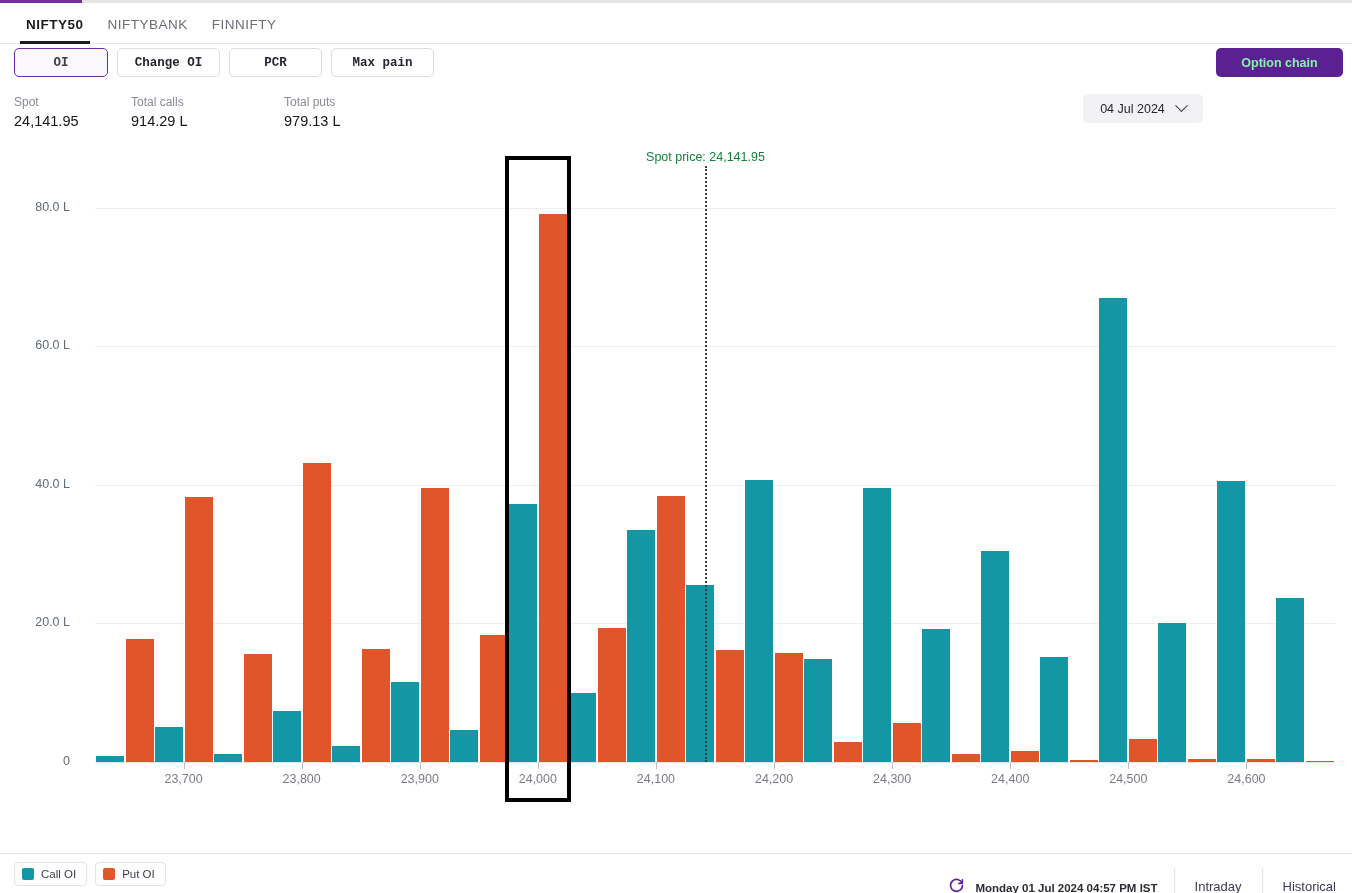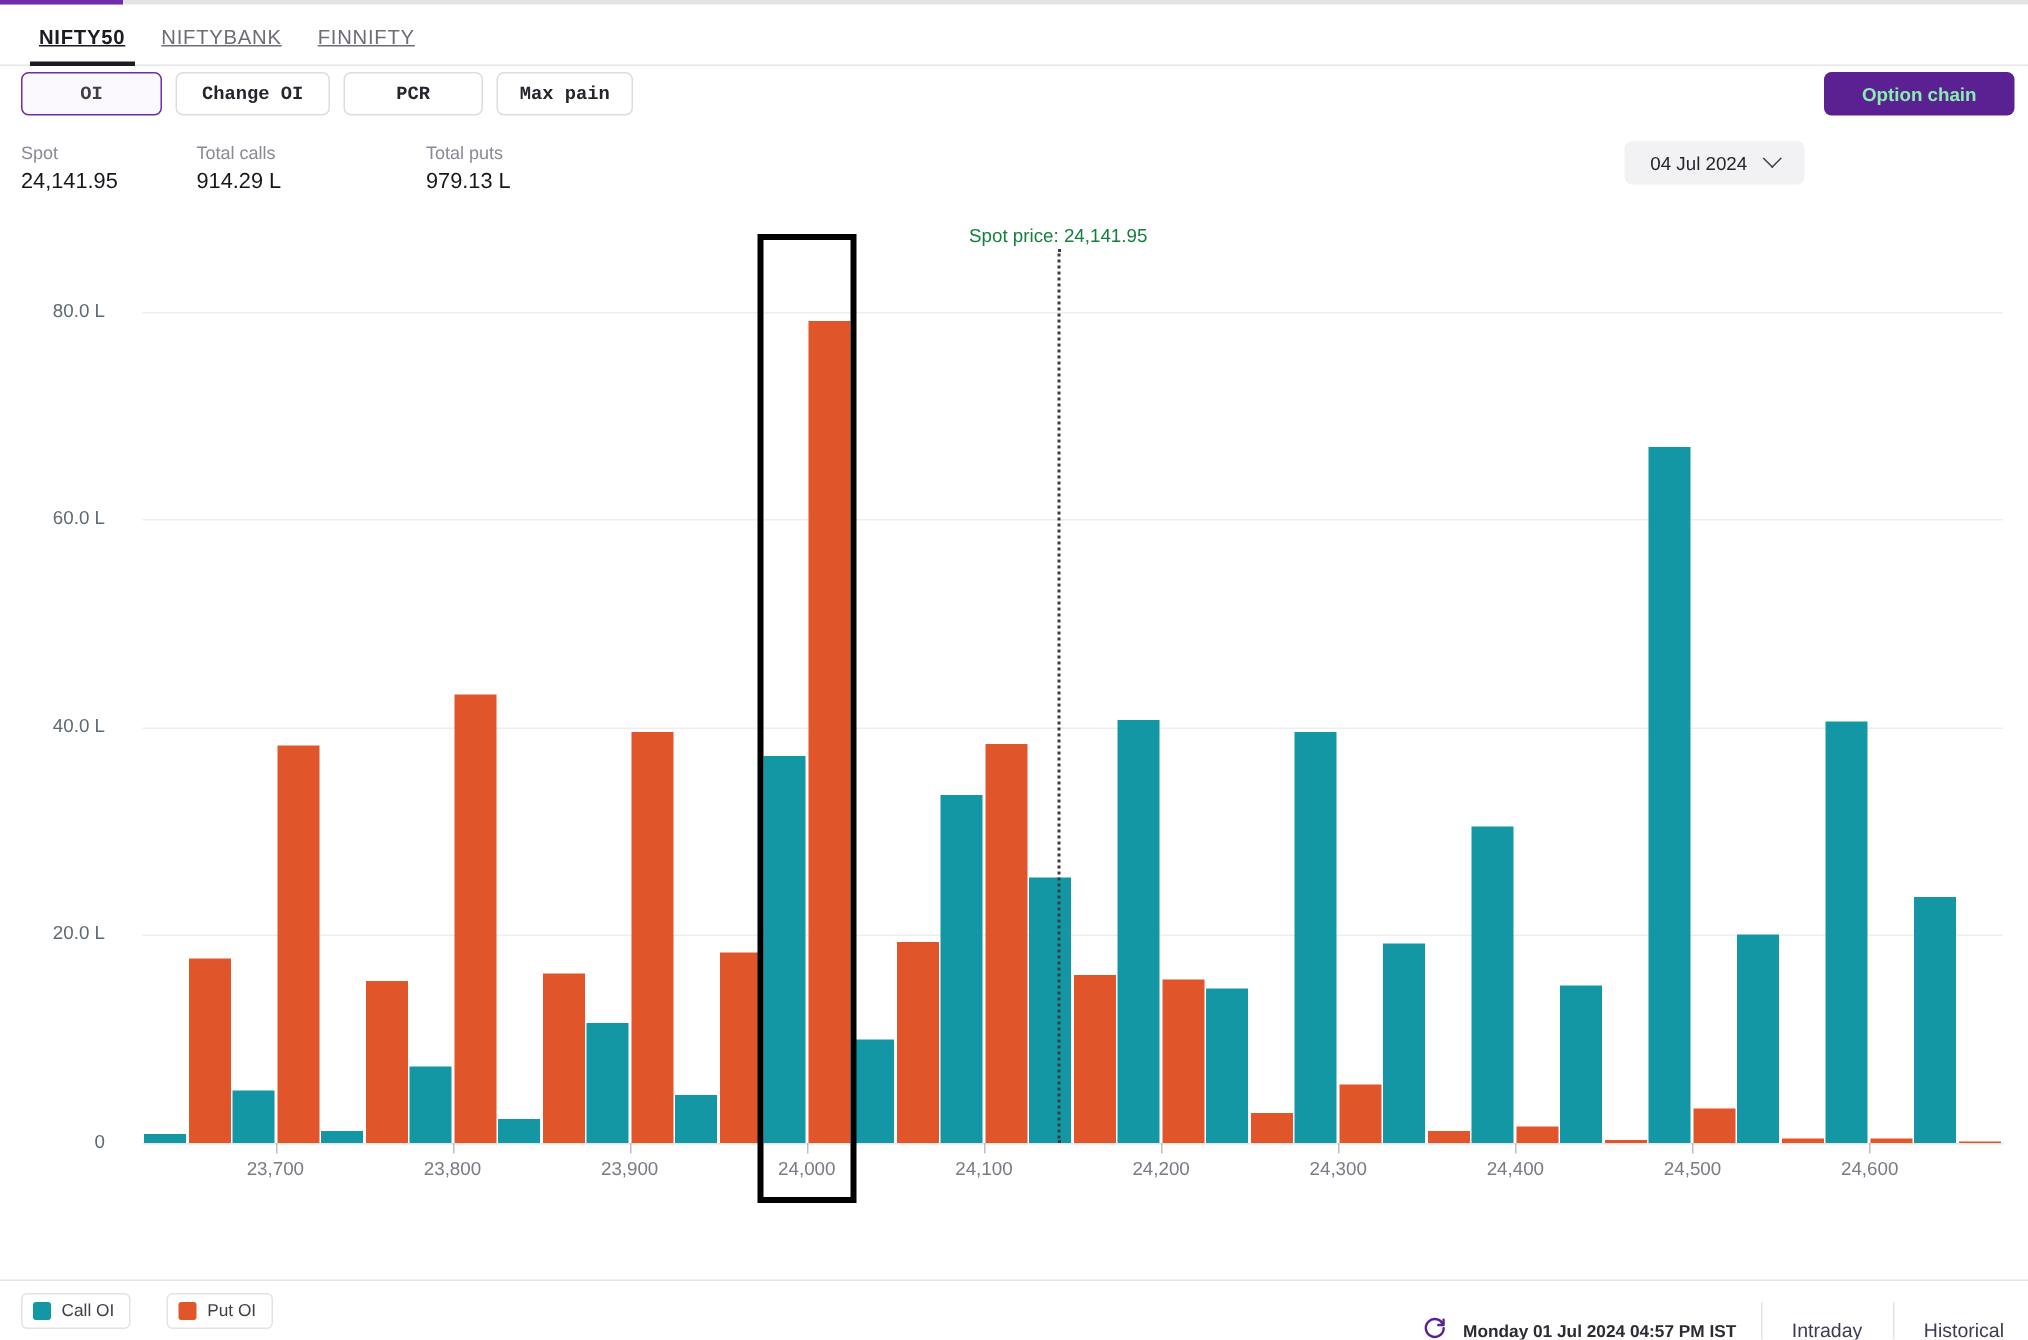--- a/index.html
+++ b/index.html
@@ -25,21 +25,21 @@
 
   
   .tabs {
     position: absolute; top: 3px; left: 0; width: 1352px; height: 41px;
     border-bottom: 1px solid #e6e6e6;
     display: flex; align-items: flex-end; padding-left: 14px;
   }
   .tab {
     font-size: 13.5px; letter-spacing: .5px; color: #6d6d78;
     padding: 0 12px 11px 12px; cursor: pointer; position: relative;
-    background: none; border: none; font-family: inherit; text-decoration: underline;
+    background: none; border: none; font-family: inherit;
   }
   .tab.active { color: #1b1b22; font-weight: 700; }
   .tab.active::after {
     content: ""; position: absolute; left: 6px; right: 6px; bottom: -1px;
     height: 3px; background: #1b1b22;
   }
 
   
   .toolbar {
     position: absolute; top: 48px; left: 0; width: 1352px; height: 36px;
@@ -49,21 +49,21 @@
     border-radius: 5px; background: #fff; font-size: 12.5px; color: #25252e;
     display: flex; align-items: center; justify-content: center;
     cursor: pointer; font-family: Liberation Mono, monospace; font-weight: 600;
   }
   .seg.selected {
     border-color: #6f2da8; color: #3d3d48; background: #faf7fd;
   }
   #seg-oi        { left: 14px;  width: 94px; }
   #seg-change-oi { left: 117px; width: 103px; }
   #seg-pcr       { left: 229px; width: 93px; }
-  #seg-maxpain   { left: 331px; width: 91px; }
+  #seg-maxpain   { left: 331px; width: 103px; }
 
   .date-select {
     position: absolute; top: 0; right: 149px; height: 29px; width: 120px;
     background: #f2f2f4; border: none; border-radius: 5px;
     display: flex; align-items: center; justify-content: center; gap: 12px;
     font-size: 12.5px; color: #25252e; cursor: pointer; font-family: inherit; margin-top: 46px;
   }
   .chev { width: 9px; height: 9px; border-right: 1.6px solid #3c3c46;
           border-bottom: 1.6px solid #3c3c46; transform: rotate(45deg) translate(-2px,-2px); }
   .option-chain-btn {
@@ -124,21 +124,21 @@
   .highlight-box {
     position: absolute; border: 4px solid #000; background: transparent;
     pointer-events: none;
   }
 
   
   .footer {
     position: absolute; left: 0; bottom: 0; width: 1352px; height: 40px;
     border-top: 1px solid #e6e6e6; background: #fff;
   }
-  .legend { position: absolute; left: 14px; top: 8px; display: flex; gap: 24px; }
+  .legend { position: absolute; left: 14px; top: 8px; display: flex; gap: 8px; }
   .legend-chip {
     display: flex; align-items: center; gap: 7px; height: 24px;
     padding: 0 10px 0 7px; border: 1px solid #e2e2e8; border-radius: 4px;
     font-size: 11.5px; color: #3d3d48; background: #fff; cursor: pointer;
   }
   .swatch { width: 12px; height: 12px; border-radius: 2px; }
 
   .footer-right {
     position: absolute; right: 12px; top: 0; height: 40px;
     display: flex; align-items: flex-end;

